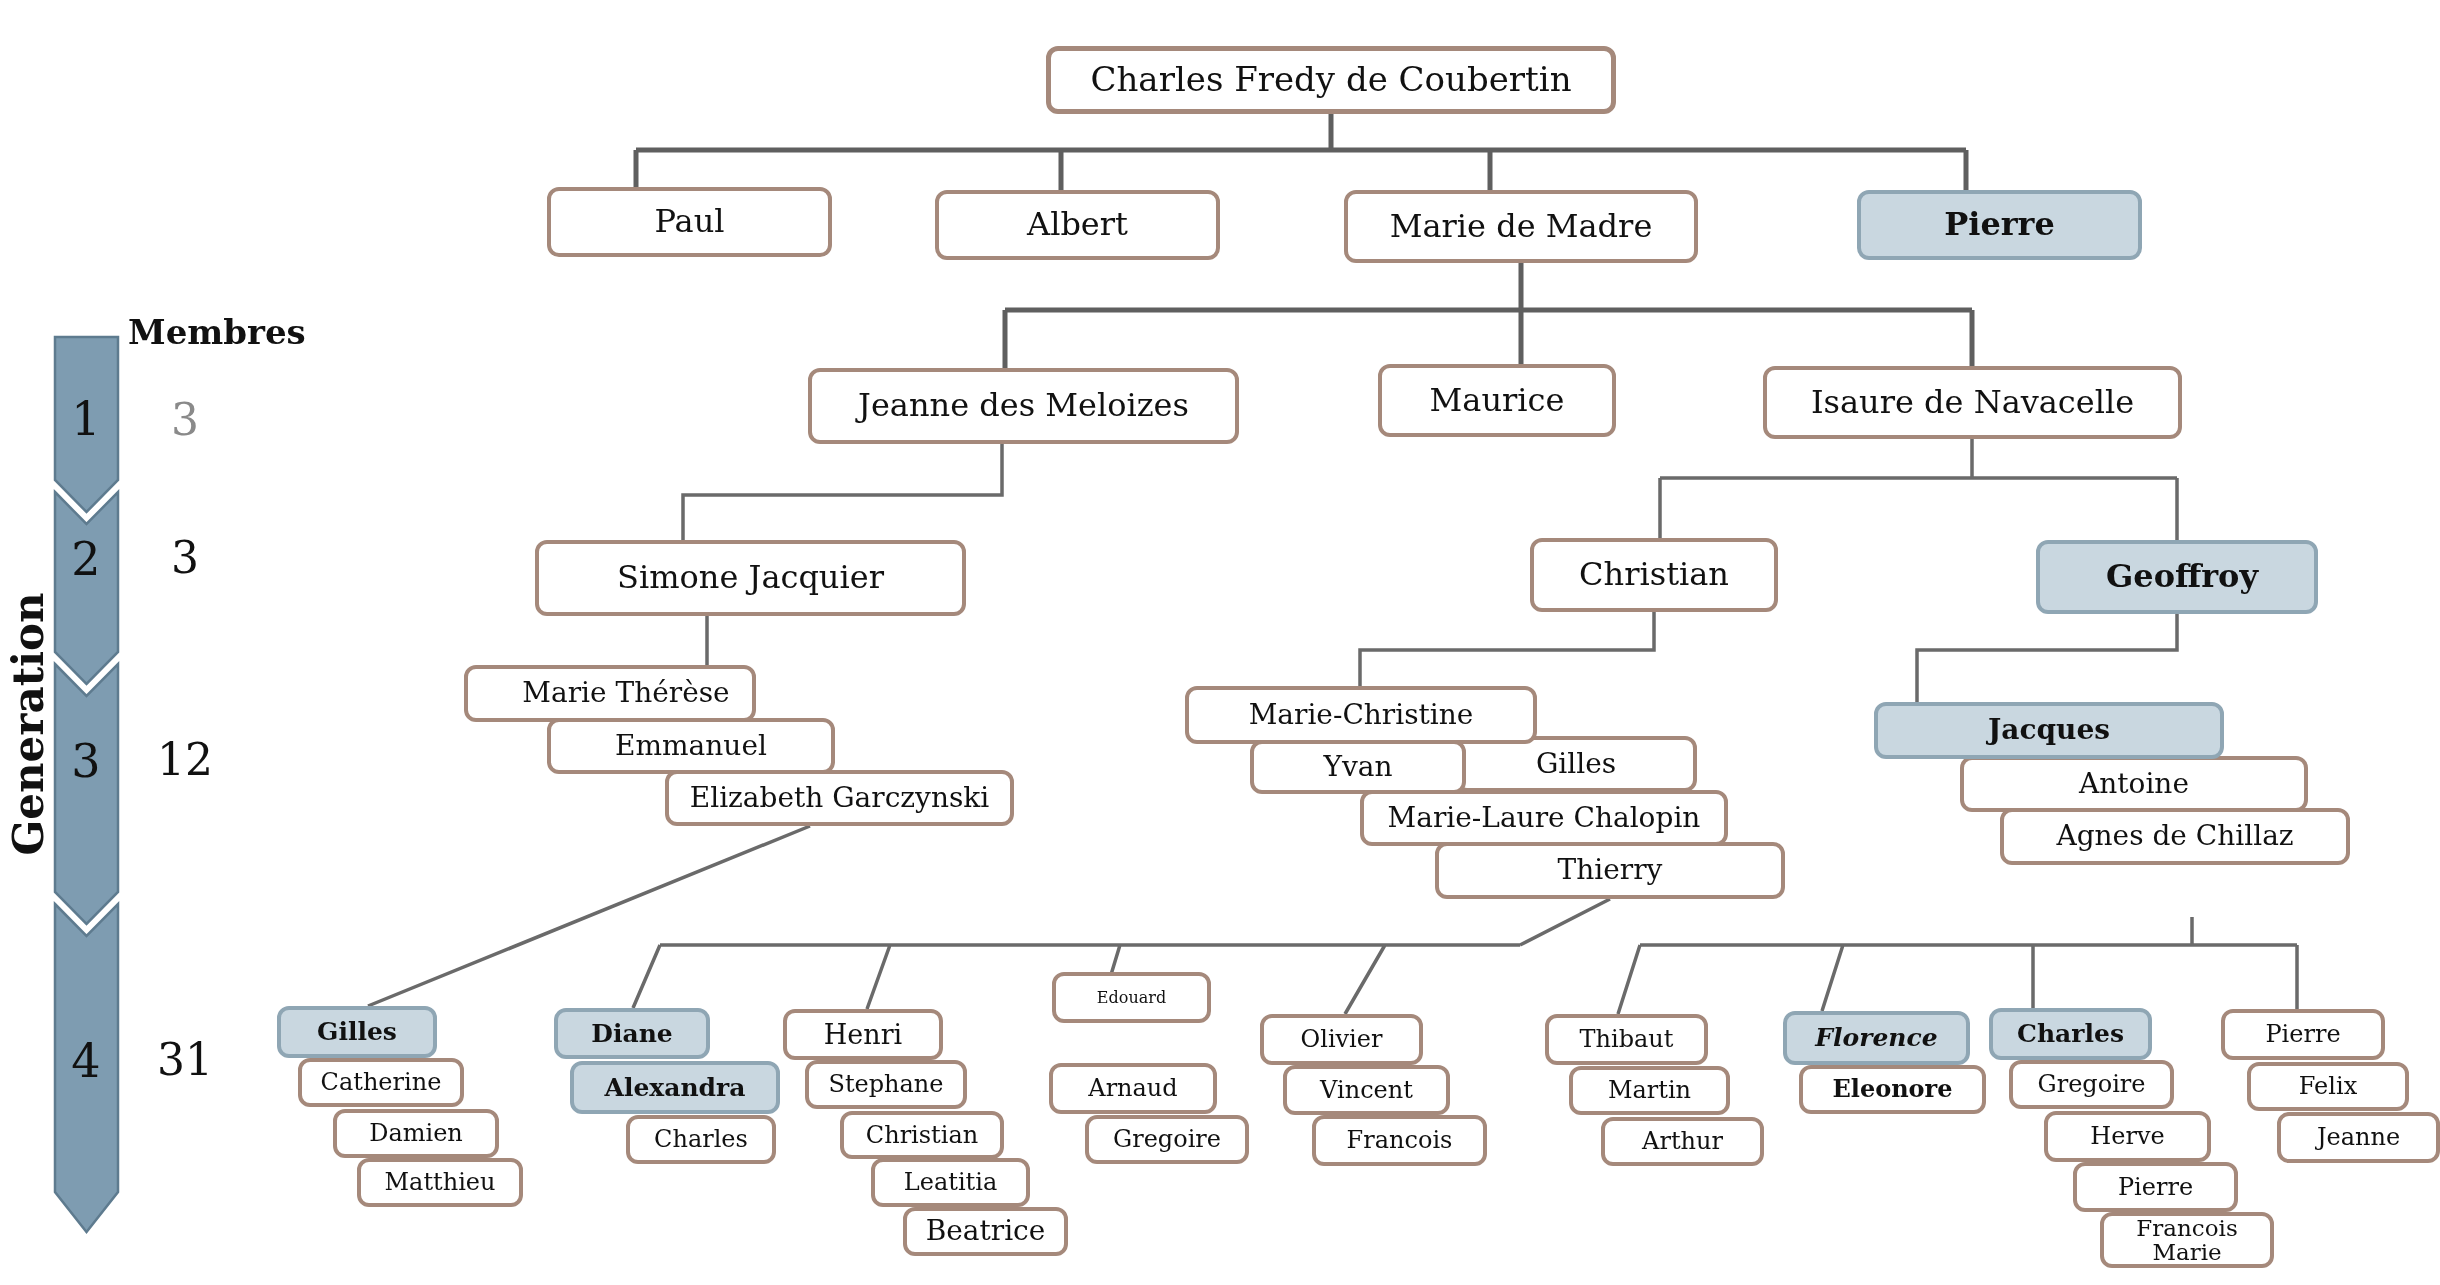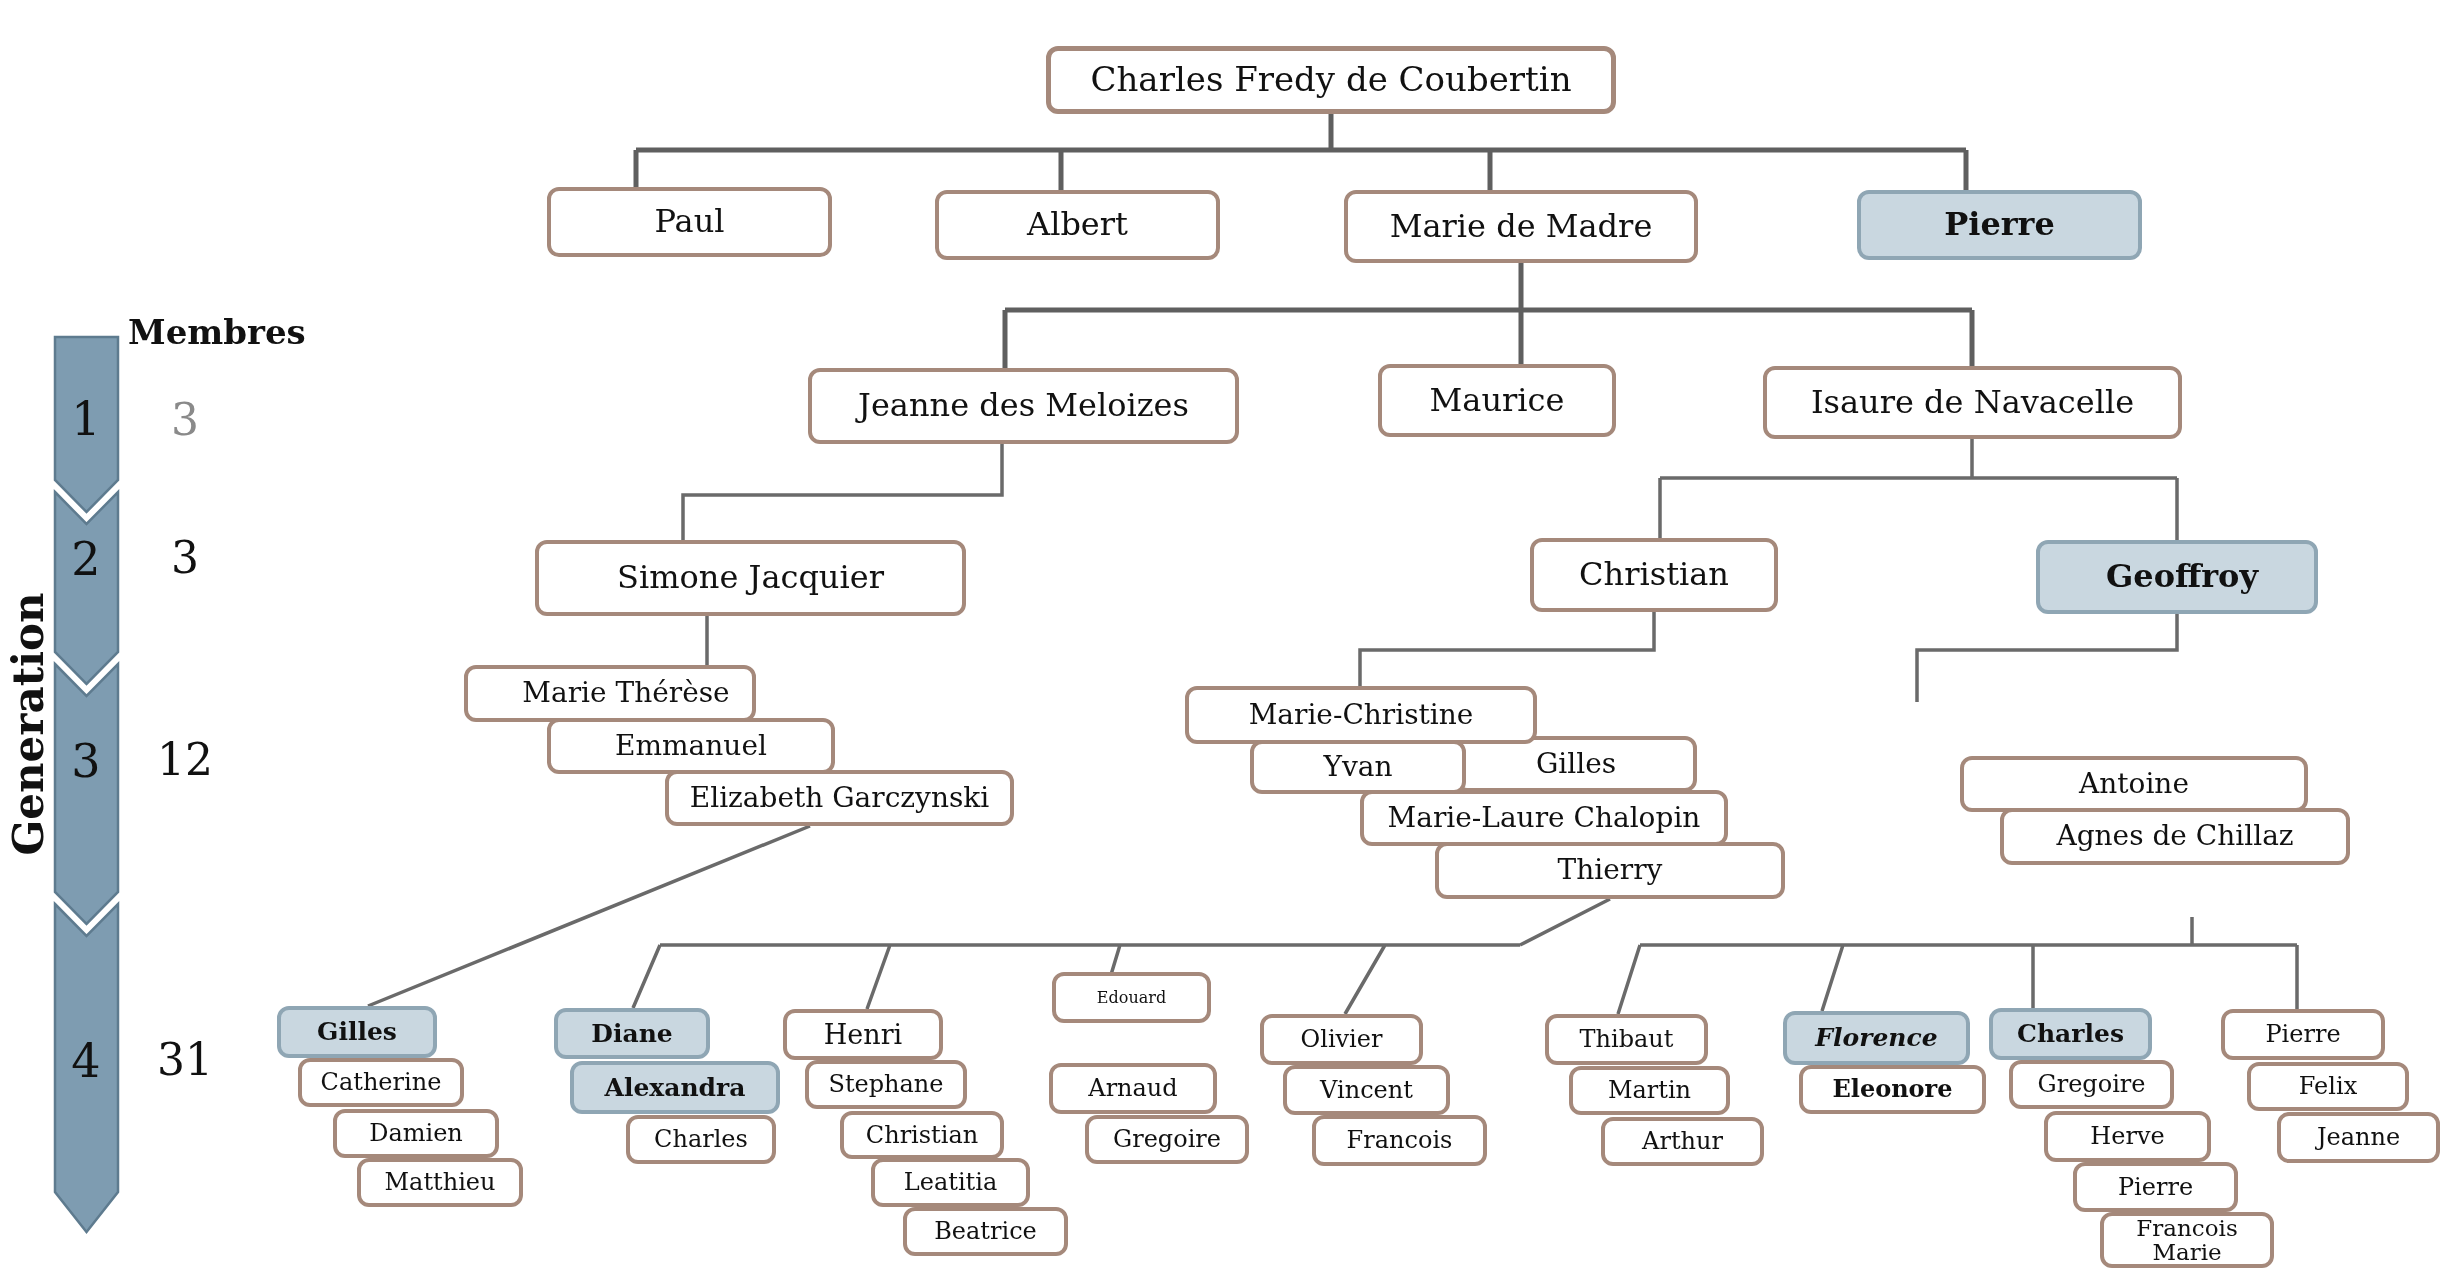--- a/index.html
+++ b/index.html
@@ -86,37 +86,38 @@
   <div class="person" style="left:464px;top:665px;width:292px;height:57px;font-size:28px;z-index:3;padding-left:32px;">Marie Thérèse</div>
   <div class="person" style="left:547px;top:718px;width:288px;height:56px;font-size:28px;z-index:2;">Emmanuel</div>
   <div class="person" style="left:665px;top:770px;width:349px;height:56px;font-size:28px;z-index:1;">Elizabeth Garczynski</div>
 
   <div class="person" style="left:1185px;top:686px;width:352px;height:58px;font-size:28px;z-index:5;">Marie-Christine</div>
   <div class="person" style="left:1250px;top:740px;width:216px;height:54px;font-size:28px;z-index:4;">Yvan</div>
   <div class="person" style="left:1455px;top:736px;width:242px;height:56px;font-size:28px;z-index:3;">Gilles</div>
   <div class="person" style="left:1360px;top:790px;width:368px;height:56px;font-size:28px;z-index:2;">Marie-Laure Chalopin</div>
   <div class="person" style="left:1435px;top:842px;width:350px;height:57px;font-size:28px;z-index:1;">Thierry</div>
 
+  <div class="person hl" style="left:1874px;top:702px;width:350px;height:57px;font-size:28px;z-index:4;">Jacques</div>
   <div class="person" style="left:1960px;top:756px;width:348px;height:56px;font-size:28px;z-index:3;">Antoine</div>
   <div class="person" style="left:2000px;top:808px;width:350px;height:57px;font-size:28px;z-index:2;">Agnes de Chillaz</div>
 
   <div class="person hl" style="left:277px;top:1006px;width:160px;height:52px;font-size:25px;z-index:4;">Gilles</div>
   <div class="person" style="left:298px;top:1058px;width:166px;height:49px;font-size:24px;z-index:3;">Catherine</div>
   <div class="person" style="left:333px;top:1109px;width:166px;height:49px;font-size:24px;z-index:2;">Damien</div>
   <div class="person" style="left:357px;top:1158px;width:166px;height:49px;font-size:24px;z-index:1;">Matthieu</div>
 
   <div class="person hl" style="left:554px;top:1008px;width:156px;height:51px;font-size:25px;z-index:3;">Diane</div>
   <div class="person hl" style="left:570px;top:1061px;width:210px;height:53px;font-size:25px;z-index:2;">Alexandra</div>
   <div class="person" style="left:626px;top:1115px;width:150px;height:49px;font-size:24px;z-index:1;">Charles</div>
 
   <div class="person" style="left:783px;top:1009px;width:160px;height:51px;font-size:27px;z-index:5;">Henri</div>
   <div class="person" style="left:805px;top:1060px;width:162px;height:49px;font-size:24px;z-index:4;">Stephane</div>
   <div class="person" style="left:840px;top:1111px;width:164px;height:48px;font-size:24px;z-index:3;">Christian</div>
   <div class="person" style="left:871px;top:1158px;width:159px;height:49px;font-size:24px;z-index:2;">Leatitia</div>
-  <div class="person" style="left:903px;top:1207px;width:165px;height:49px;font-size:24px;z-index:1;">Beatrice</div>
+  <div class="person" style="left:903px;top:1207px;width:165px;height:49px;font-size:28px;z-index:1;">Beatrice</div>
 
   <div class="person" style="left:1022px;top:972px;width:159px;height:51px;font-size:16px;z-index:3;margin-left:30px;">Edouard</div>
   <div class="person" style="left:1049px;top:1063px;width:168px;height:51px;font-size:24px;z-index:2;">Arnaud</div>
   <div class="person" style="left:1085px;top:1115px;width:164px;height:49px;font-size:24px;z-index:1;">Gregoire</div>
 
   <div class="person" style="left:1260px;top:1014px;width:163px;height:51px;font-size:24px;z-index:3;">Olivier</div>
   <div class="person" style="left:1283px;top:1065px;width:167px;height:50px;font-size:24px;z-index:2;">Vincent</div>
   <div class="person" style="left:1312px;top:1115px;width:175px;height:51px;font-size:24px;z-index:1;">Francois</div>
 
   <div class="person" style="left:1545px;top:1014px;width:163px;height:51px;font-size:24px;z-index:3;">Thibaut</div>

